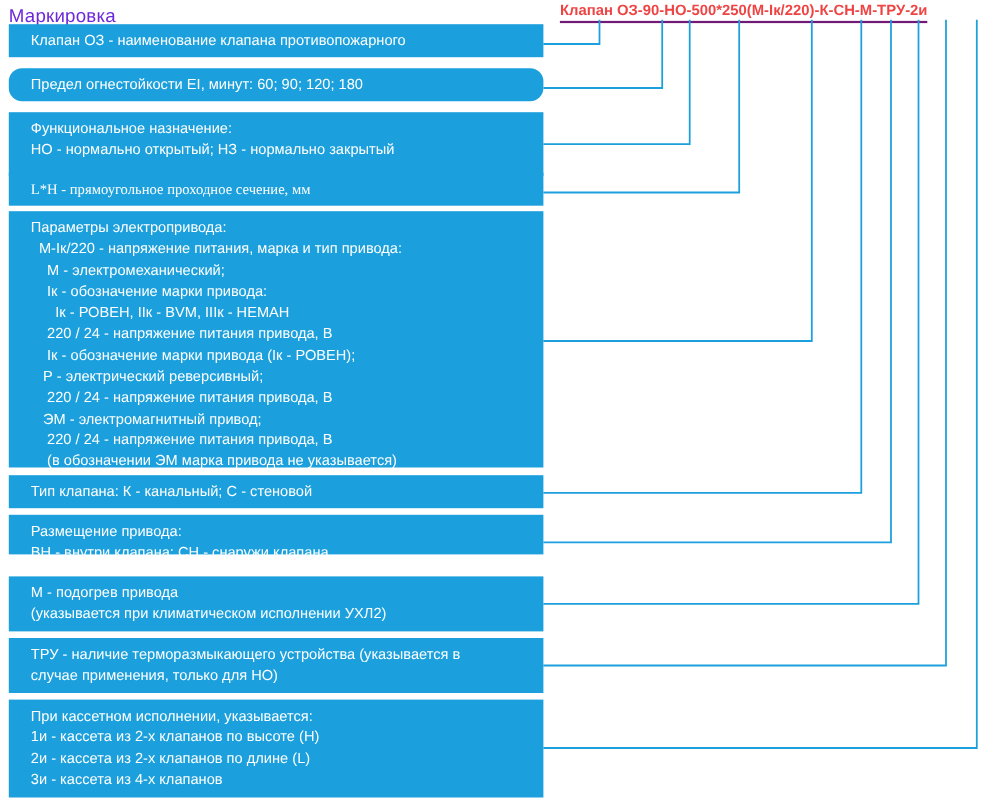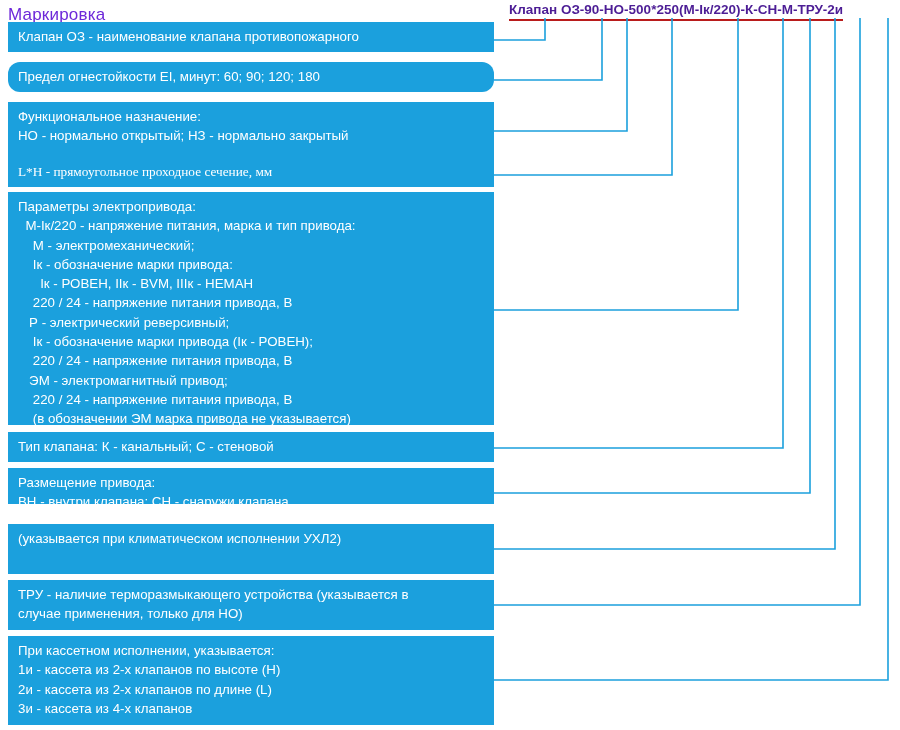--- a/index.html
+++ b/index.html
@@ -30,36 +30,36 @@
     line-height: 22px;
   }
 
   
   .code-header {
     position: absolute;
     left: 509px;
     top: 2px;
     font-size: 13.5px;
     font-weight: bold;
-    color: #4c1d95;
+    color: #ef4444;
     white-space: nowrap;
     line-height: 16px;
-    border-bottom: 2px solid #b91c1c;
+    border-bottom: 2px solid #701a75;
     padding-bottom: 1px;
   }
 
   
   .block {
     position: absolute;
     left: 8px;
     width: 486px;
     background: #1ba0dd;
     color: #ffffff;
     box-sizing: border-box;
-    padding: 5px 0 5px 10px;
+    padding: 5px 0 5px 20px;
     font-size: 13.3px;
     line-height: 19.3px;
   }
   .block .line {
     white-space: pre;
   }
 
   
   #connectors {
     position: absolute;
@@ -126,35 +126,36 @@
       <div class="block" style="top: 157px; height: 30px; font-family: Liberation Serif, serif;">
         <div class="line">L*H - прямоугольное проходное сечение, мм</div>
       </div>
       <div class="block" style="top: 192px; height: 233px;">
         <div class="line">Параметры электропривода:</div>
         <div class="line">  М-Iк/220 - напряжение питания, марка и тип привода:</div>
         <div class="line">    М - электромеханический;</div>
         <div class="line">    Iк - обозначение марки привода:</div>
         <div class="line">      Iк - РОВЕН, IIк - BVM, IIIк - НЕМАН</div>
         <div class="line">    220 / 24 - напряжение питания привода, В</div>
+        <div class="line">    Iк - обозначение марки привода (Iк - РОВЕН);</div>
         <div class="line">   Р - электрический реверсивный;</div>
-        <div class="line">    Iк - обозначение марки привода (Iк - РОВЕН);</div>
         <div class="line">    220 / 24 - напряжение питания привода, В</div>
         <div class="line">   ЭМ - электромагнитный привод;</div>
         <div class="line">    220 / 24 - напряжение питания привода, В</div>
         <div class="line">    (в обозначении ЭМ марка привода не указывается)</div>
       </div>
       <div class="block" style="top: 432px; height: 30px;">
         <div class="line">Тип клапана: К - канальный; С - стеновой</div>
       </div>
       <div class="block" style="top: 468px; height: 36px;">
         <div class="line">Размещение привода:</div>
         <div class="line">ВН - внутри клапана; СН - снаружи клапана</div>
       </div>
       <div class="block" style="top: 524px; height: 50px;">
+        <div class="line">М - подогрев привода</div>
         <div class="line">(указывается при климатическом исполнении УХЛ2)</div>
       </div>
       <div class="block" style="top: 580px; height: 50px;">
         <div class="line">ТРУ - наличие терморазмыкающего устройства (указывается в</div>
         <div class="line">случае применения, только для НО)</div>
       </div>
       <div class="block" style="top: 636px; height: 89px;">
         <div class="line">При кассетном исполнении, указывается:</div>
         <div class="line">1и - кассета из 2-х клапанов по высоте (H)</div>
         <div class="line">2и - кассета из 2-х клапанов по длине (L)</div>

